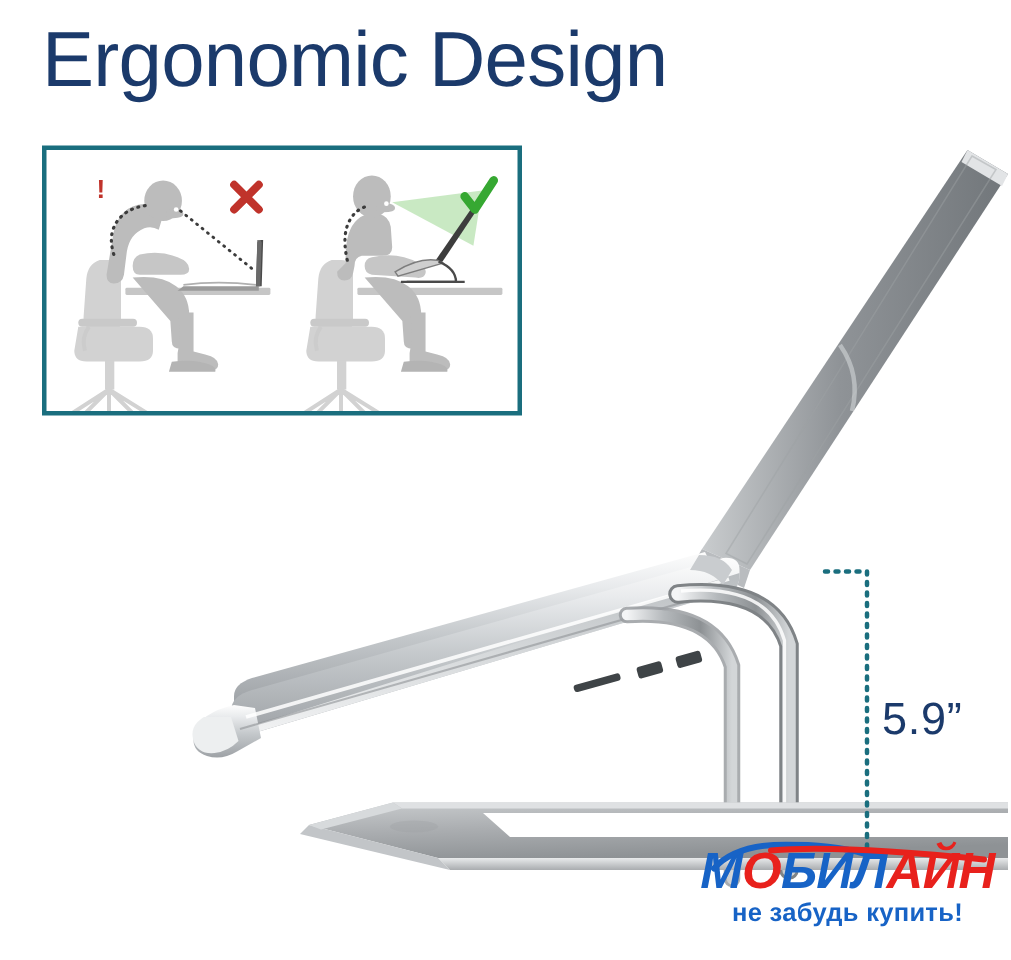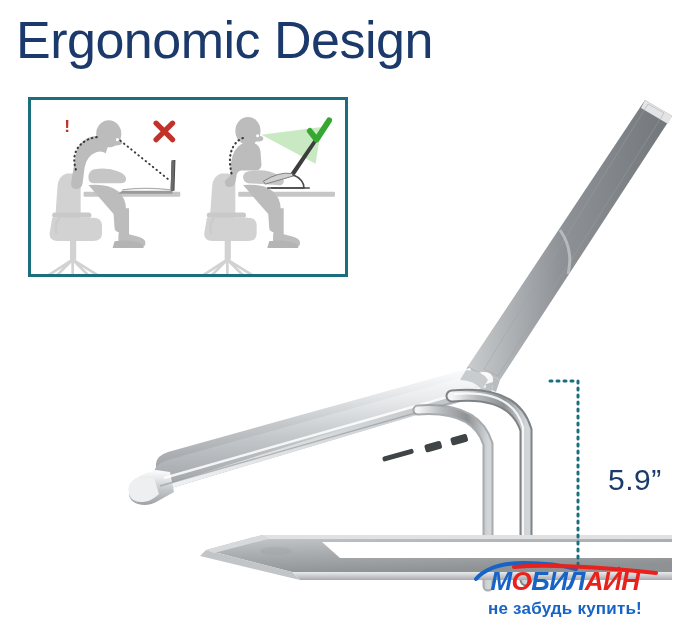--- a/index.html
+++ b/index.html
@@ -14,21 +14,21 @@
     position: relative;
     width: 674px;
     height: 640px;
     background: #ffffff;
     overflow: hidden;
   }
 
   
   #headline {
     position: absolute;
-    left: 16px;
+    left: 28px;
     top: 12px;
     font-size: 52px;
     font-weight: 400;
     letter-spacing: -0.5px;
     color: #1b3a6b;
     line-height: 1.08;
     white-space: nowrap;
   }
 
   
@@ -82,35 +82,34 @@
     pointer-events: none;
   }
   #measure-value {
     position: absolute;
     left: 588px;
     top: 463px;
     font-size: 30px;
     color: #1b3a6b;
     letter-spacing: 0.5px;
     white-space: nowrap;
-    margin-left: 20px;
   }
 
   
   #watermark {
     position: absolute;
     left: 462px;
     top: 564px;
     width: 206px;
     height: 62px;
     text-align: center;
   }
   #wm-brand {
     position: relative;
-    font-size: 26px;
+    font-size: 34px;
     font-weight: bold;
     font-style: italic;
     letter-spacing: -0.5px;
     line-height: 34px;
     white-space: nowrap;
   }
   #wm-brand .pc-blue { color: #1763c6; }
   #wm-brand .pc-red  { color: #e8211c; }
   #wm-swoosh {
     position: absolute;

